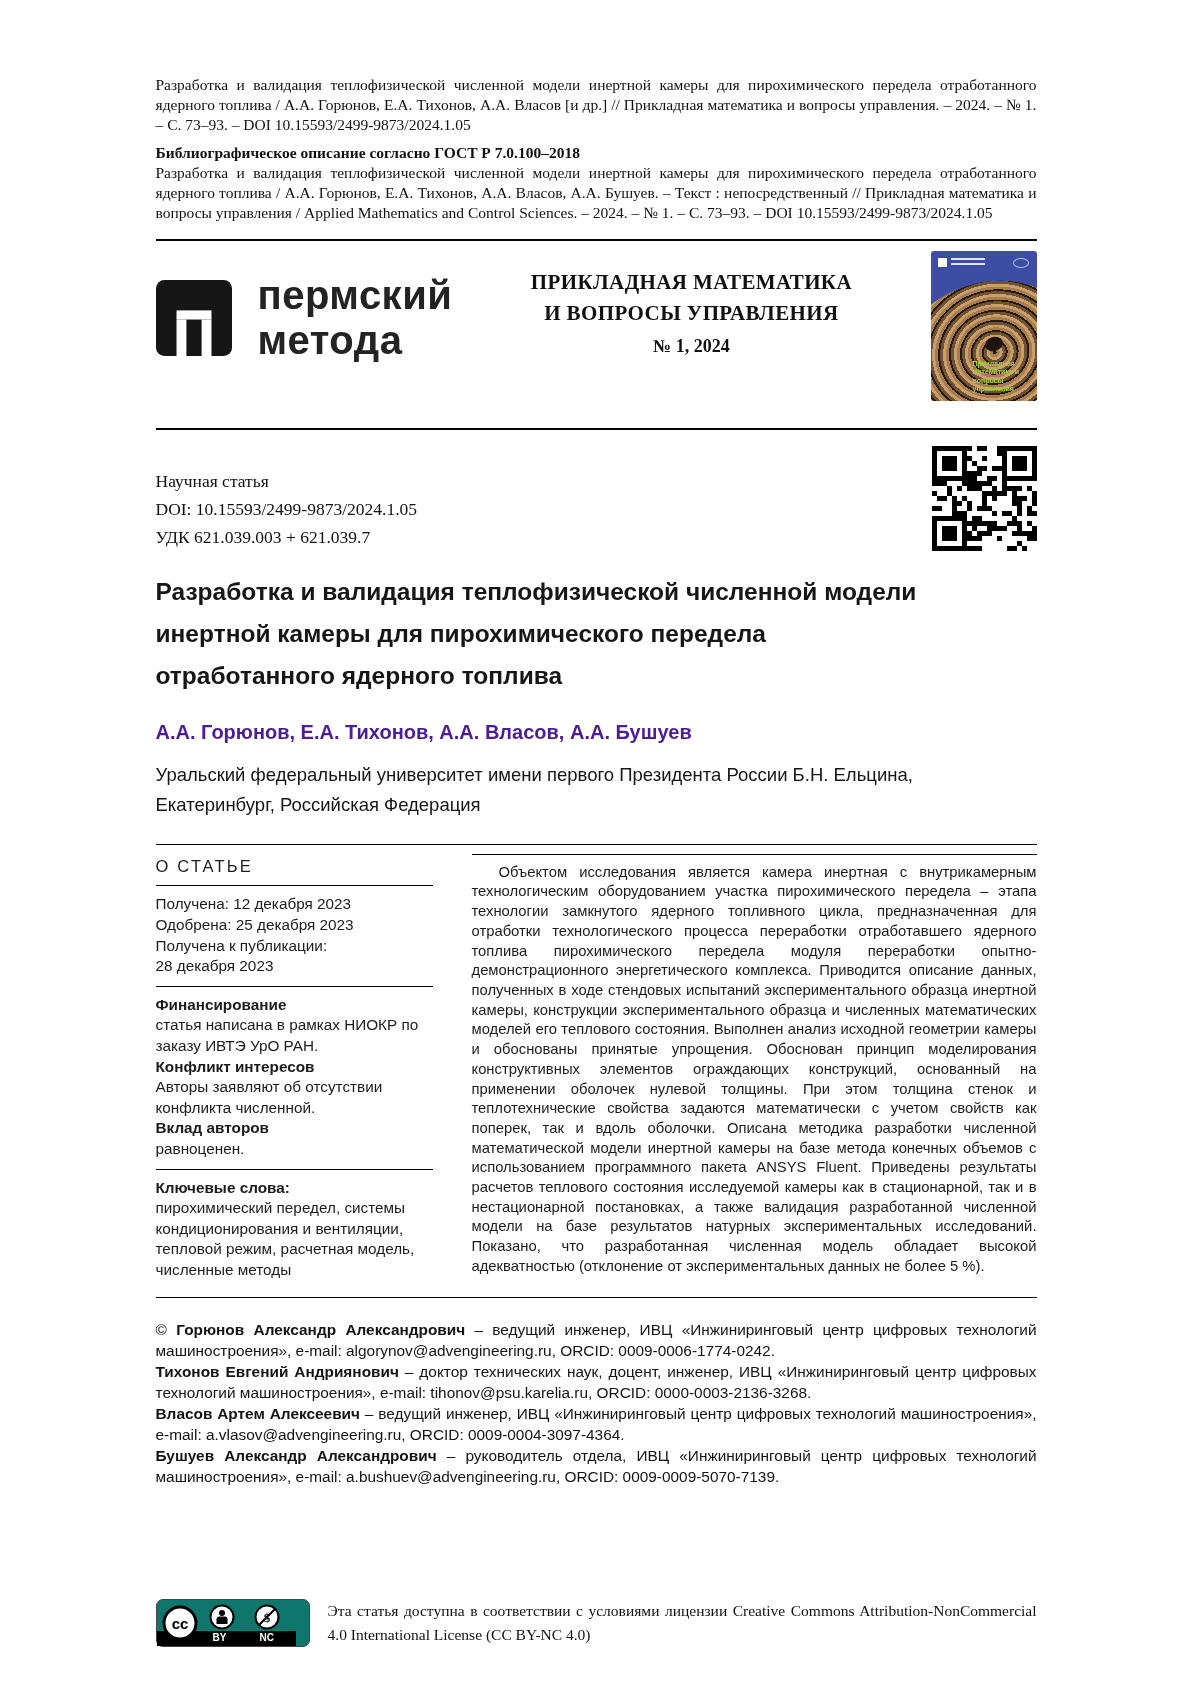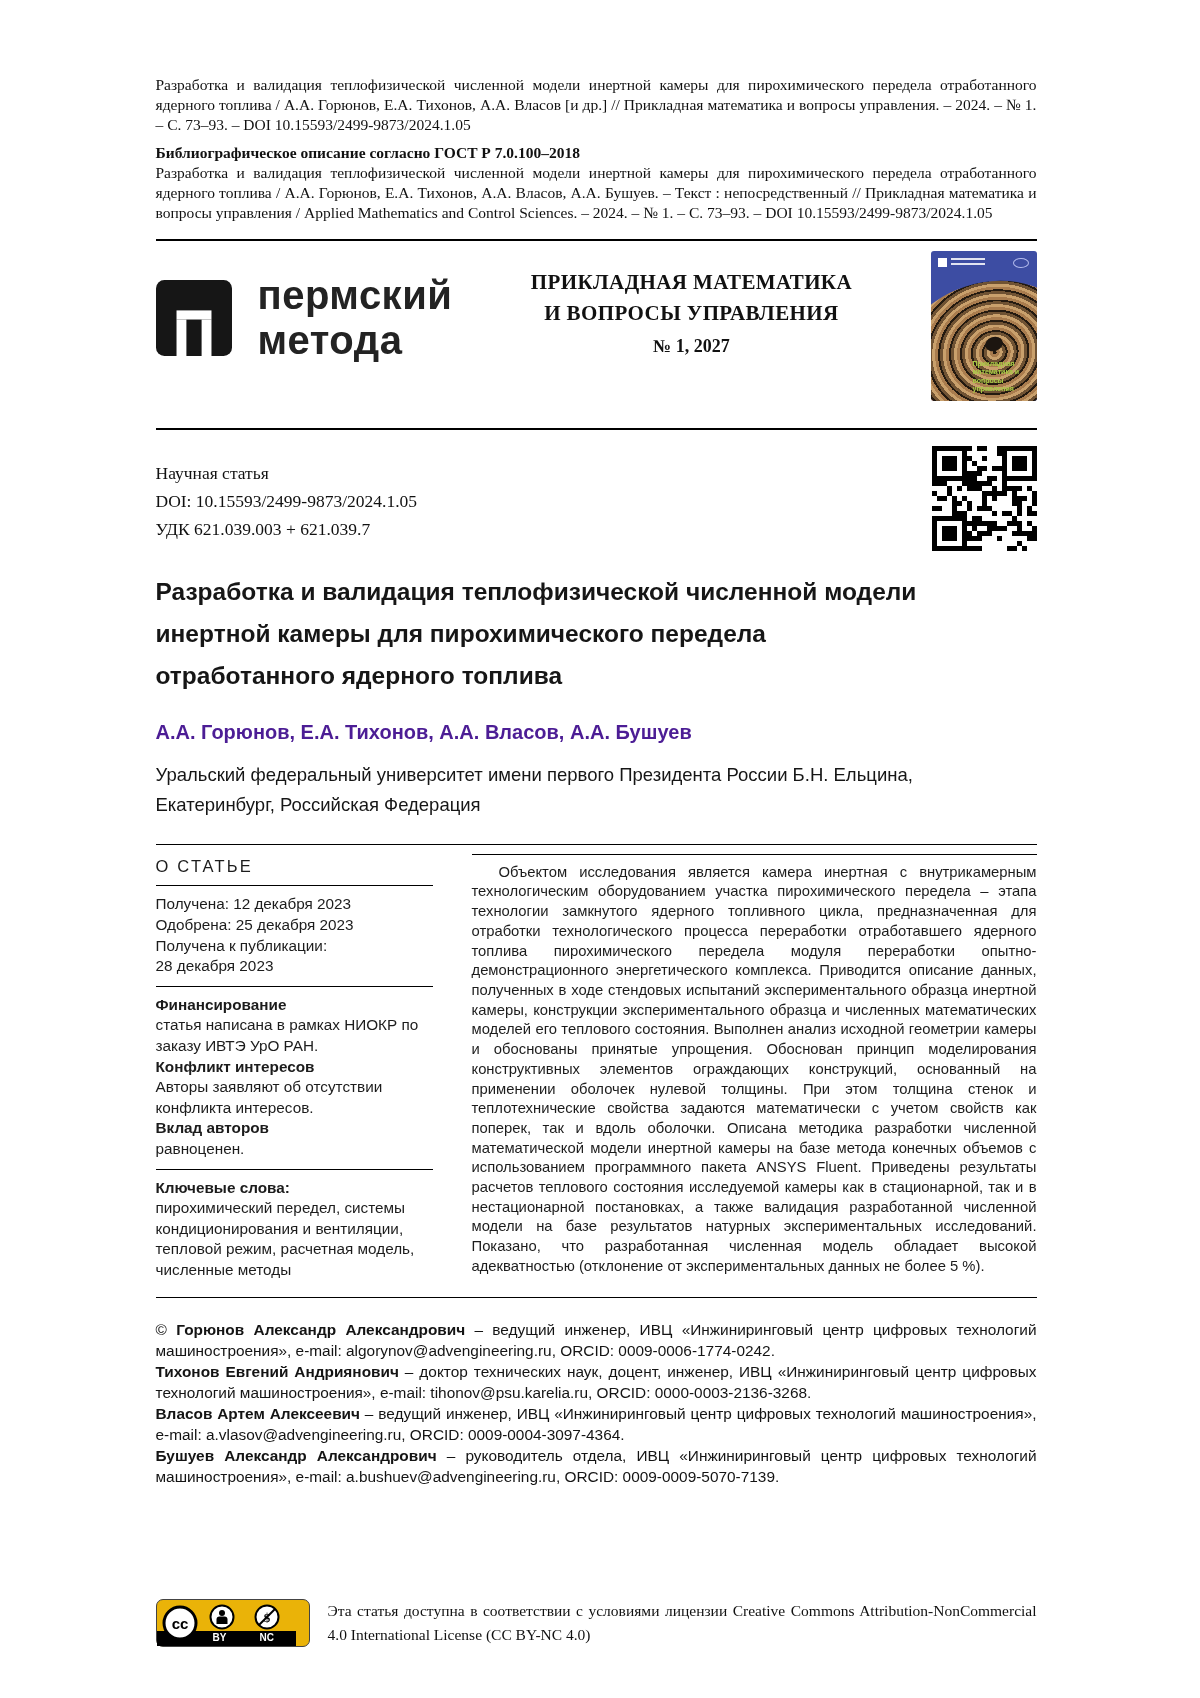--- a/index.html
+++ b/index.html
@@ -32,21 +32,21 @@
   .cover-hole{position:absolute;left:54px;top:86px;width:18px;height:14px;border-radius:50%;background:#1c1510;transform:rotate(-18deg);}
   .cover-logo{position:absolute;left:7px;top:7px;width:9px;height:9px;background:#fff;}
   .cover-logo-text{position:absolute;left:20px;top:7px;width:34px;height:9px;
     background:repeating-linear-gradient(#fff 0 2px,transparent 2px 5px);opacity:.85;}
   .cover-mark{position:absolute;right:8px;top:7px;width:14px;height:8px;border-radius:50%;border:1px solid #cfd6ff;opacity:.8;}
   .cover-caption{position:absolute;right:6px;bottom:7px;width:58px;font-size:7px;line-height:8.5px;
     color:#a6cc45;text-align:left;font-weight:bold;}
 
   
   .rule.r2{margin-top:17px;}
-  .meta-row{display:flex;justify-content:space-between;align-items:center;margin-top:22px;}
+  .meta-row{display:flex;justify-content:space-between;align-items:flex-end;margin-top:22px;}
   .meta-left{font-size:17.5px;line-height:28px;}
   .qr{display:grid;grid-template-columns:repeat(21,5px);grid-auto-rows:5px;margin-top:-6px;}
   .qr i{display:block;background:#fff;}
   .qr i.on{background:#000;}
 
   
   .title{margin:20px 0 0 0;font-size:24.5px;line-height:42px;font-weight:bold;max-width:790px;color:#161616;}
   .authors{margin-top:24px;font-size:20px;font-weight:bold;color:#4c1d95;}
   .affiliation{margin-top:16px;font-size:18.5px;line-height:30px;max-width:810px;color:#161616;}
   .rule.r3{margin-top:24px;}
@@ -62,21 +62,21 @@
   .b{font-weight:bold;}
   .abstract{margin:8px 0 0 0;font-size:14.8px;line-height:19.7px;text-align:justify;text-indent:27px;color:#1c1c1c;}
   .rule.r4{margin-top:8px;}
 
   
   .contribs{margin-top:21px;font-size:15.4px;line-height:21px;text-align:justify;color:#141414;}
   .contribs p{margin:0;}
 
   
   .license-row{display:flex;align-items:flex-start;margin-top:112px;}
-  .cc-badge{position:relative;width:152px;height:46px;flex:0 0 152px;background:#eab308;border:1px solid #444;border-radius:7px;}
+  .cc-badge{position:relative;width:152px;height:46px;flex:0 0 152px;background:#0f766e;border:1px solid #444;border-radius:7px;}
   .cc-bar{position:absolute;left:0;right:13px;bottom:0;height:15px;background:#000;}
   .cc-bar span{position:absolute;color:#fff;font-size:10px;font-weight:bold;top:1px;}
   .cc-bar .by{left:56px;} .cc-bar .nc{left:103px;}
   .cc-c1{position:absolute;left:5px;top:5px;z-index:2;}
   .cc-c2{position:absolute;left:52px;top:4px;}
   .cc-c3{position:absolute;left:97px;top:4px;}
   .license-text{margin:0 0 0 18px;font-size:15.5px;line-height:24px;text-align:justify;}
 </style>
 </head>
 <body>
@@ -101,21 +101,21 @@
           </svg>
         </div>
         <div class="brand-text">
           <div>пермский</div>
           <div>метода</div>
         </div>
       </div>
       <div class="journal-block">
         <div class="jt">ПРИКЛАДНАЯ МАТЕМАТИКА</div>
         <div class="jt">И ВОПРОСЫ УПРАВЛЕНИЯ</div>
-        <div class="jissue">№ 1, 2027</div>
+        <div class="jissue">№ 1, 2024</div>
       </div>
       <div class="cover">
         <div class="cover-spiral"></div>
         <div class="cover-hole"></div>
         <div class="cover-logo"></div>
         <div class="cover-logo-text"></div>
         <div class="cover-mark"></div>
         <div class="cover-caption">Прикладная математика и вопросы управления</div>
       </div>
     </div>
@@ -587,21 +587,21 @@
           <div>Получена: 12 декабря 2023</div>
           <div>Одобрена: 25 декабря 2023</div>
           <div>Получена к публикации:</div>
           <div>28 декабря 2023</div>
         </div>
         <hr class="rule thin">
         <div class="blk">
           <div class="b">Финансирование</div>
           <div>статья написана в рамках НИОКР по заказу ИВТЭ УрО РАН.</div>
           <div class="b">Конфликт интересов</div>
-          <div>Авторы заявляют об отсутствии конфликта интересов.</div>
+          <div>Авторы заявляют об отсутствии конфликта численной.</div>
           <div class="b">Вклад авторов</div>
           <div>равноценен.</div>
         </div>
         <hr class="rule thin">
         <div class="blk">
           <div class="b">Ключевые слова:</div>
           <div>пирохимический передел, системы кондиционирования и вентиляции, тепловой режим, расчетная модель, численные методы</div>
         </div>
       </div>
       <div class="col-gap"></div>

